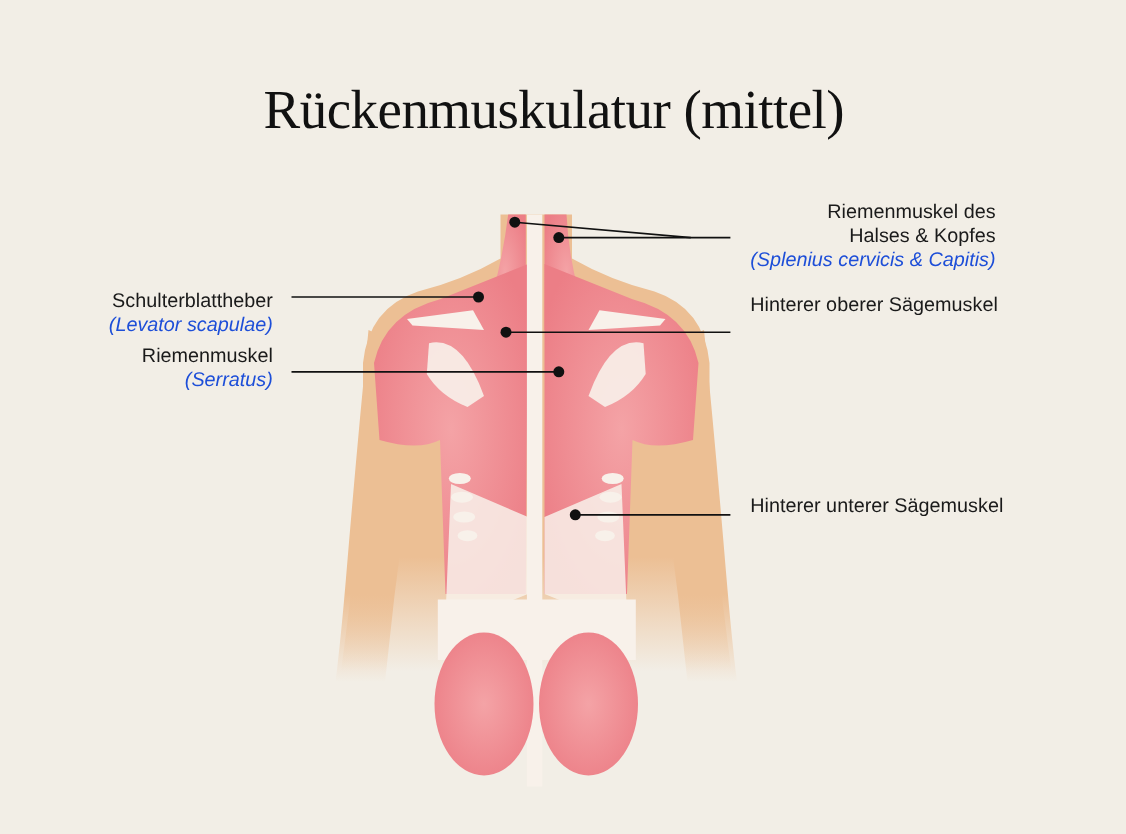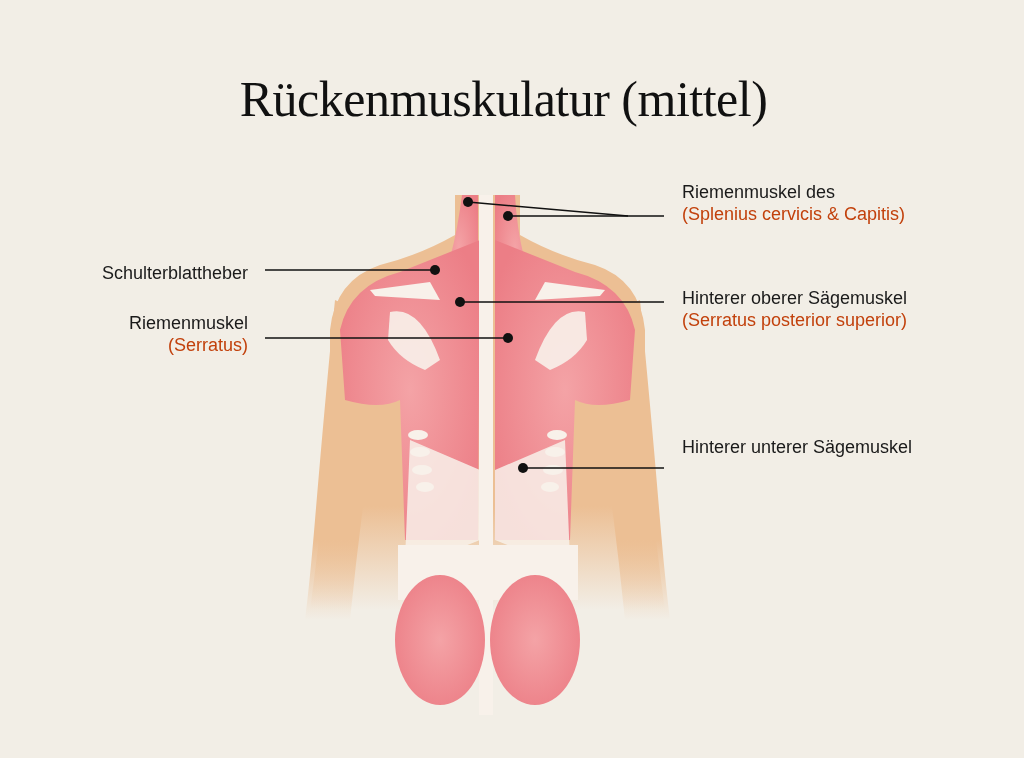--- a/index.html
+++ b/index.html
@@ -1,21 +1,21 @@
 <!DOCTYPE html>
 <html><head>
 <meta charset="utf-8">
 <style>
   html,body{margin:0;padding:0;}
   body{width:1024px;height:758px;background:#f2eee6;position:relative;overflow:hidden;font-family:"Liberation Sans",sans-serif;color:#1a1a1a;}
   .title{position:absolute;left:0;top:70px;width:1007px;text-align:center;font-family:"Liberation Serif","DejaVu Serif",serif;font-size:50px;letter-spacing:-0.5px;color:#111;}
   svg.fig{position:absolute;left:0;top:0;}
   .label{position:absolute;font-size:18px;line-height:22px;}
-  .label .sub{color:#c2410c;display:block;}
-  .label .main{display:block;}
+  .label .sub{font-style:italic;color:#1d4ed8;display:block;}
+  .label .main{display:block;text-align:right;}
   .right-align{text-align:right;}
 </style>
 </head>
 <body>
 
 <div class="title">Rückenmuskulatur (mittel)</div>
 
 <svg class="fig" width="1024" height="758" viewBox="0 0 1024 758">
   <defs>
     <linearGradient id="fadeB" x1="0" y1="0" x2="0" y2="1">
@@ -77,28 +77,29 @@
     <circle cx="508" cy="216" r="5"></circle>
     <circle cx="435" cy="270" r="5"></circle>
     <circle cx="460" cy="302" r="5"></circle>
     <circle cx="508" cy="338" r="5"></circle>
     <circle cx="523" cy="468" r="5"></circle>
   </g>
 </svg>
 
 <div class="label right-align" style="right:776px;top:262px;">
   <span class="main">Schulterblattheber</span>
+  <span class="sub">(Levator scapulae)</span>
 </div>
 <div class="label right-align" style="right:776px;top:312px;">
   <span class="main">Riemenmuskel</span>
   <span class="sub">(Serratus)</span>
 </div>
 <div class="label" style="left:682px;top:181px;">
   <span class="main">Riemenmuskel des</span>
+  <span class="main">Halses &amp; Kopfes</span>
   <span class="sub">(Splenius cervicis &amp; Capitis)</span>
 </div>
-<div class="label" style="left:682px;top:287px;">
+<div class="label" style="left:682px;top:266px;">
   <span class="main">Hinterer oberer Sägemuskel</span>
-  <span class="sub">(Serratus posterior superior)</span>
 </div>
-<div class="label" style="left:682px;top:436px;">
+<div class="label" style="left:682px;top:448px;">
   <span class="main">Hinterer unterer Sägemuskel</span>
 </div>
 
 </body></html>

